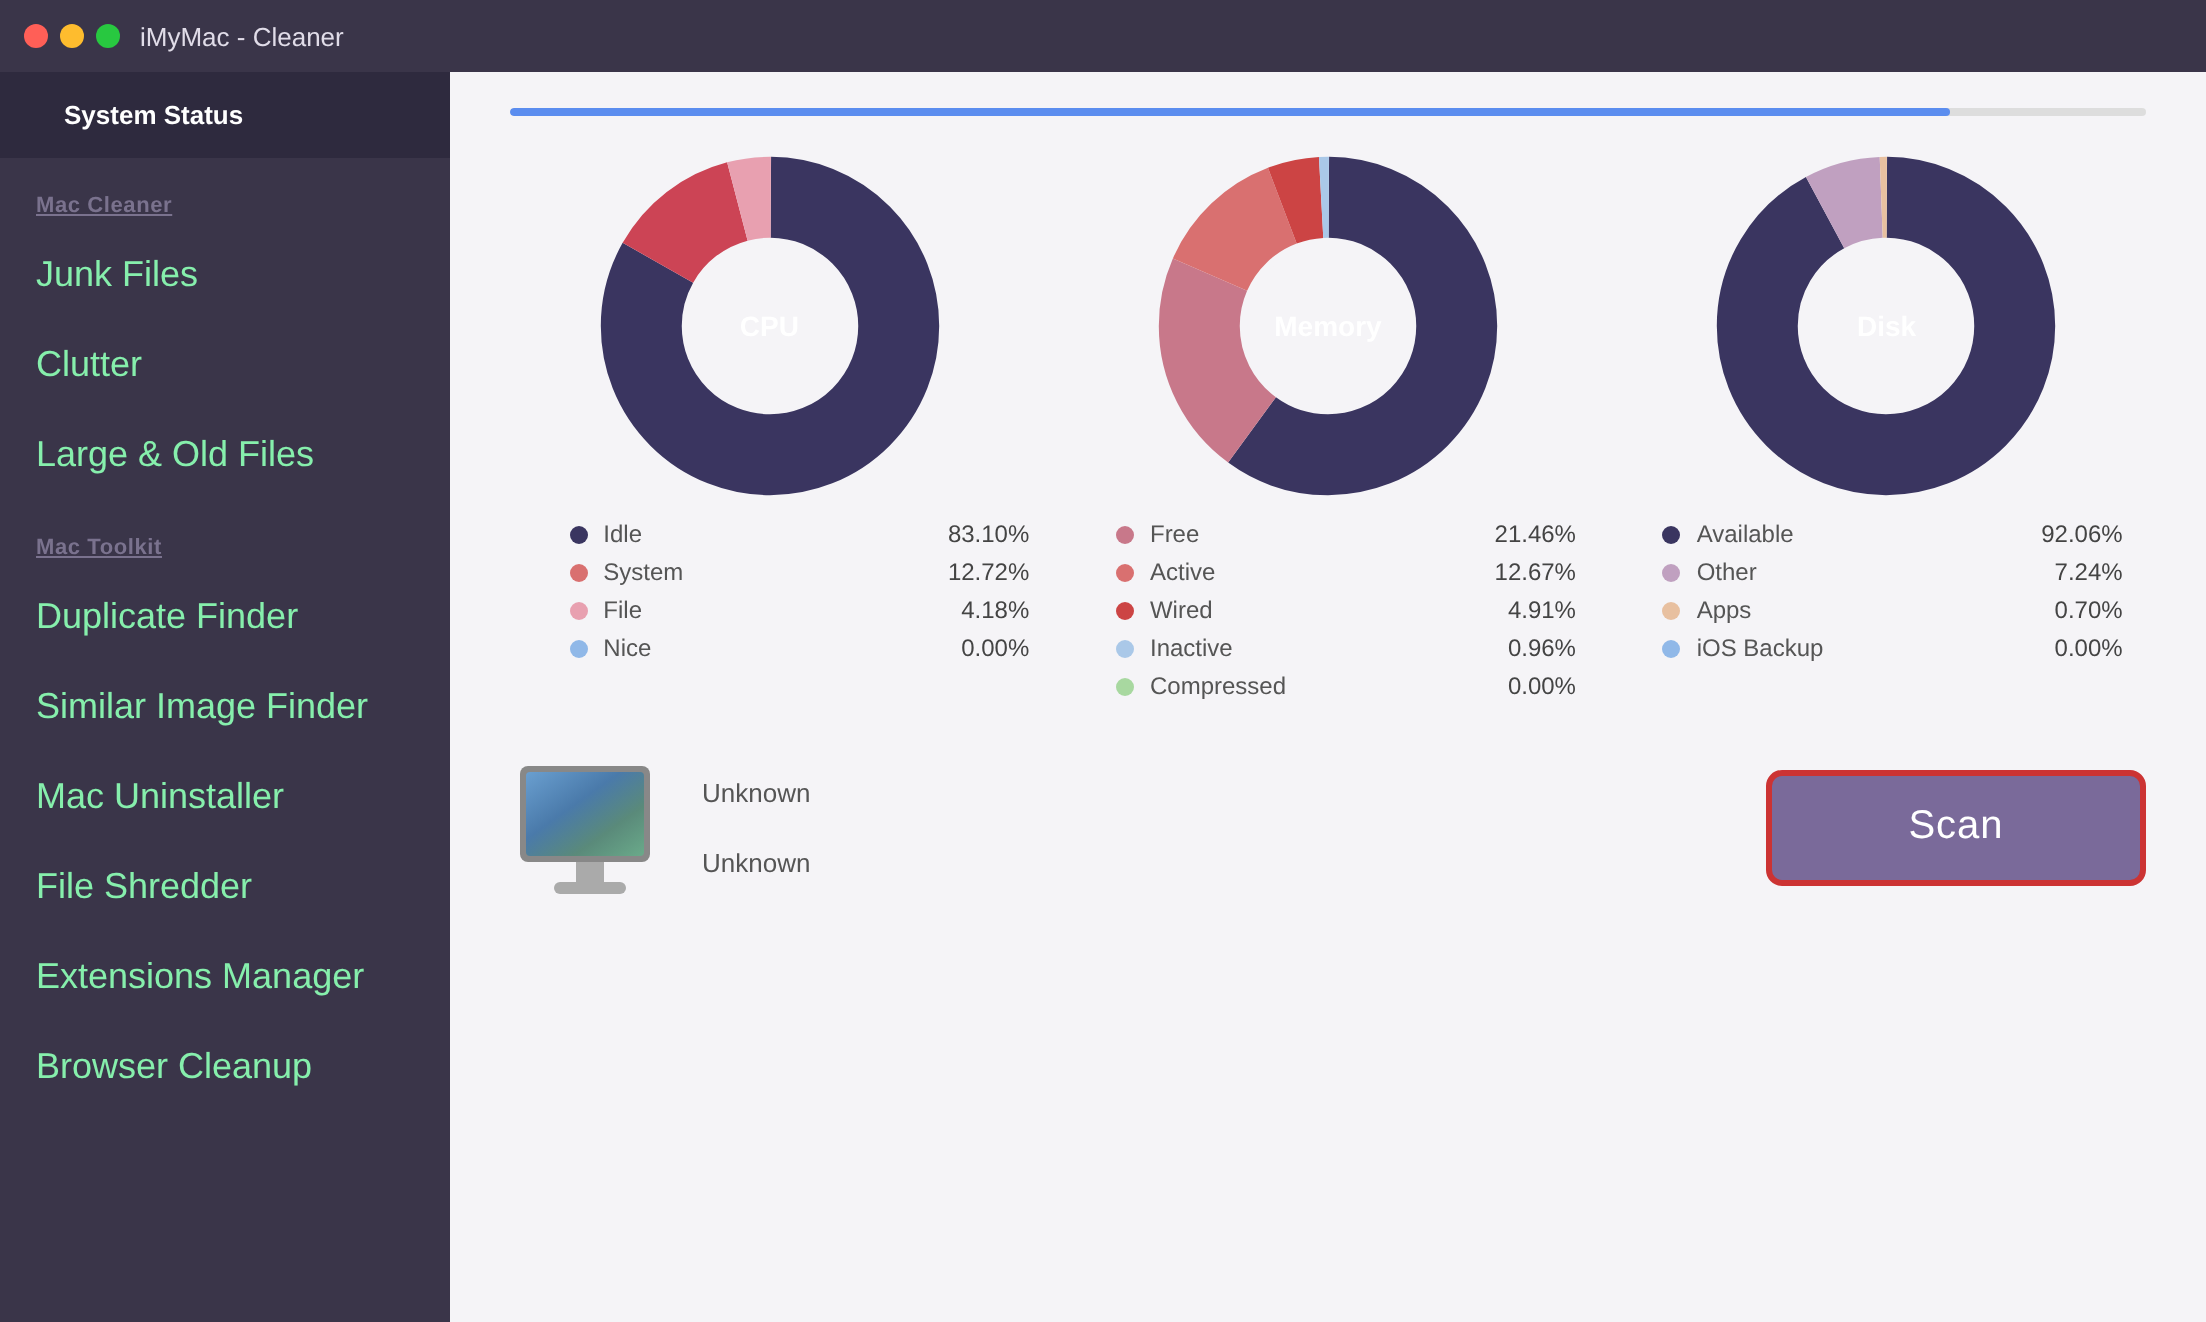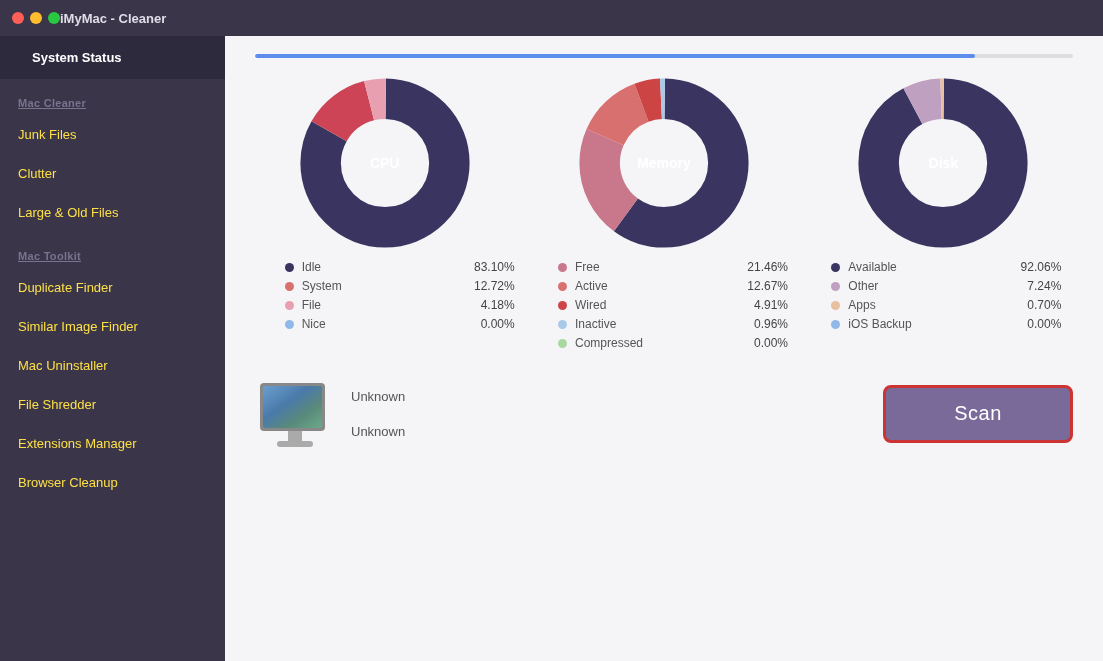--- a/index.html
+++ b/index.html
@@ -31,21 +31,22 @@
     .traffic-light {
       width: 12px; height: 12px;
       border-radius: 50%;
     }
     .tl-red { background: #ff5f57; }
     .tl-yellow { background: #febc2e; }
     .tl-green { background: #28c840; }
     .title-bar-title {
       color: #e0dce8;
       font-size: 13px;
-      font-weight: 700;
+      font-weight: 400;
+      margin-left: 10px;
     }
 
     
     .sidebar {
       width: 225px;
       min-width: 225px;
       background: #3a3549;
       height: 661px;
       padding-top: 36px;
       display: flex;
@@ -66,22 +67,22 @@
       color: #7a728e;
       font-size: 11px;
       font-weight: 600;
       padding: 18px 18px 6px 18px;
       text-transform: none;
       letter-spacing: 0.3px;
       text-decoration: underline;
     }
 
     .sidebar-item {
-      color: #fde047;
-      font-size: 13px;
+      color: #86efac;
+      font-size: 18px;
       padding: 12px 18px;
       cursor: pointer;
     }
 
     
     .main {
       flex: 1;
       height: 661px;
       background: #f5f4f7;
       padding-top: 36px;

